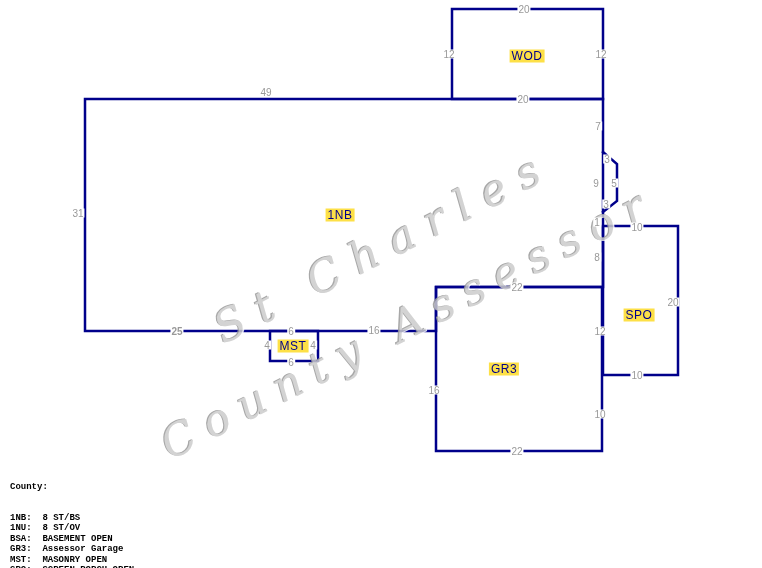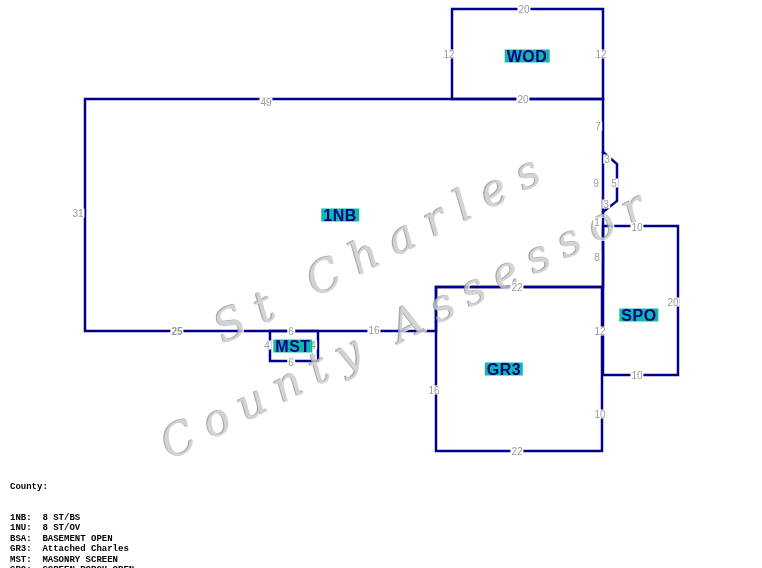--- a/index.html
+++ b/index.html
@@ -41,24 +41,24 @@
     font-size: 10px;
     color: #999999;
     background: #ffffff;
     padding: 0 1px;
     line-height: 9px;
     white-space: nowrap;
   }
   .area-label {
     position: absolute;
     transform: translate(-50%, -50%);
-    font-size: 16px;
-    font-weight: bold;
+    font-size: 12px;
+    font-weight: normal;
     color: #00008B;
-    background: #14b8a6;
+    background: #fde047;
     padding: 0 2px;
     line-height: 13px;
     letter-spacing: 0.5px;
     white-space: nowrap;
   }
   #legend {
     position: absolute;
     left: 10px;
     top: 461px;
     font-family: "Liberation Mono", monospace;
@@ -82,21 +82,21 @@
       <polygon points="603,226 678,226 678,375 603,375" fill="none" stroke="#00008B" stroke-width="2.5" stroke-linecap="square"></polygon>
     </svg>
 
   <div class="watermark" id="watermark-line1">St Charles</div>
   <div class="watermark" id="watermark-line2">County Assessor</div>
 
   <div id="labels-layer">
       <span class="dim-label" style="left: 524px; top: 9px;">20</span>
       <span class="dim-label" style="left: 449px; top: 54px;">12</span>
       <span class="dim-label" style="left: 601px; top: 54px;">12</span>
-      <span class="dim-label" style="left: 266px; top: 102px;">49</span>
+      <span class="dim-label" style="left: 266px; top: 92px;">49</span>
       <span class="dim-label" style="left: 523px; top: 99px;">20</span>
       <span class="dim-label" style="left: 598px; top: 126px;">7</span>
       <span class="dim-label" style="left: 607px; top: 159px;">3</span>
       <span class="dim-label" style="left: 596px; top: 183px;">9</span>
       <span class="dim-label" style="left: 614px; top: 183px;">5</span>
       <span class="dim-label" style="left: 606px; top: 204px;">3</span>
       <span class="dim-label" style="left: 597px; top: 222px;">1</span>
       <span class="dim-label" style="left: 637px; top: 227px;">10</span>
       <span class="dim-label" style="left: 597px; top: 257px;">8</span>
       <span class="dim-label" style="left: 517px; top: 287px;">22</span>
@@ -115,15 +115,15 @@
       <span class="dim-label" style="left: 517px; top: 451px;">22</span>
       <span class="area-label" style="left: 527px; top: 56px;">WOD</span>
       <span class="area-label" style="left: 340px; top: 215px; text-align: right;">1NB</span>
       <span class="area-label" style="left: 293px; top: 346px; text-align: right;">MST</span>
       <span class="area-label" style="left: 639px; top: 315px;">SPO</span>
       <span class="area-label" style="left: 504px; top: 369px;">GR3</span>
     </div>
 
   <div id="legend">
     <div id="legend-title">County:</div>
-    <div id="legend-entries"><div>1NB:  8 ST/BS</div><div>1NU:  8 ST/OV</div><div>BSA:  BASEMENT OPEN</div><div>GR3:  Attached Charles</div><div>MST:  MASONRY SCREEN</div><div>SPO:  SCREEN PORCH OPEN</div></div>
+    <div id="legend-entries"><div>1NB:  8 ST/BS</div><div>1NU:  8 ST/OV</div><div>BSA:  BASEMENT OPEN</div><div>GR3:  Assessor Garage</div><div>MST:  MASONRY OPEN</div><div>SPO:  SCREEN PORCH OPEN</div></div>
   </div>
 </div>
 
 </body></html>

